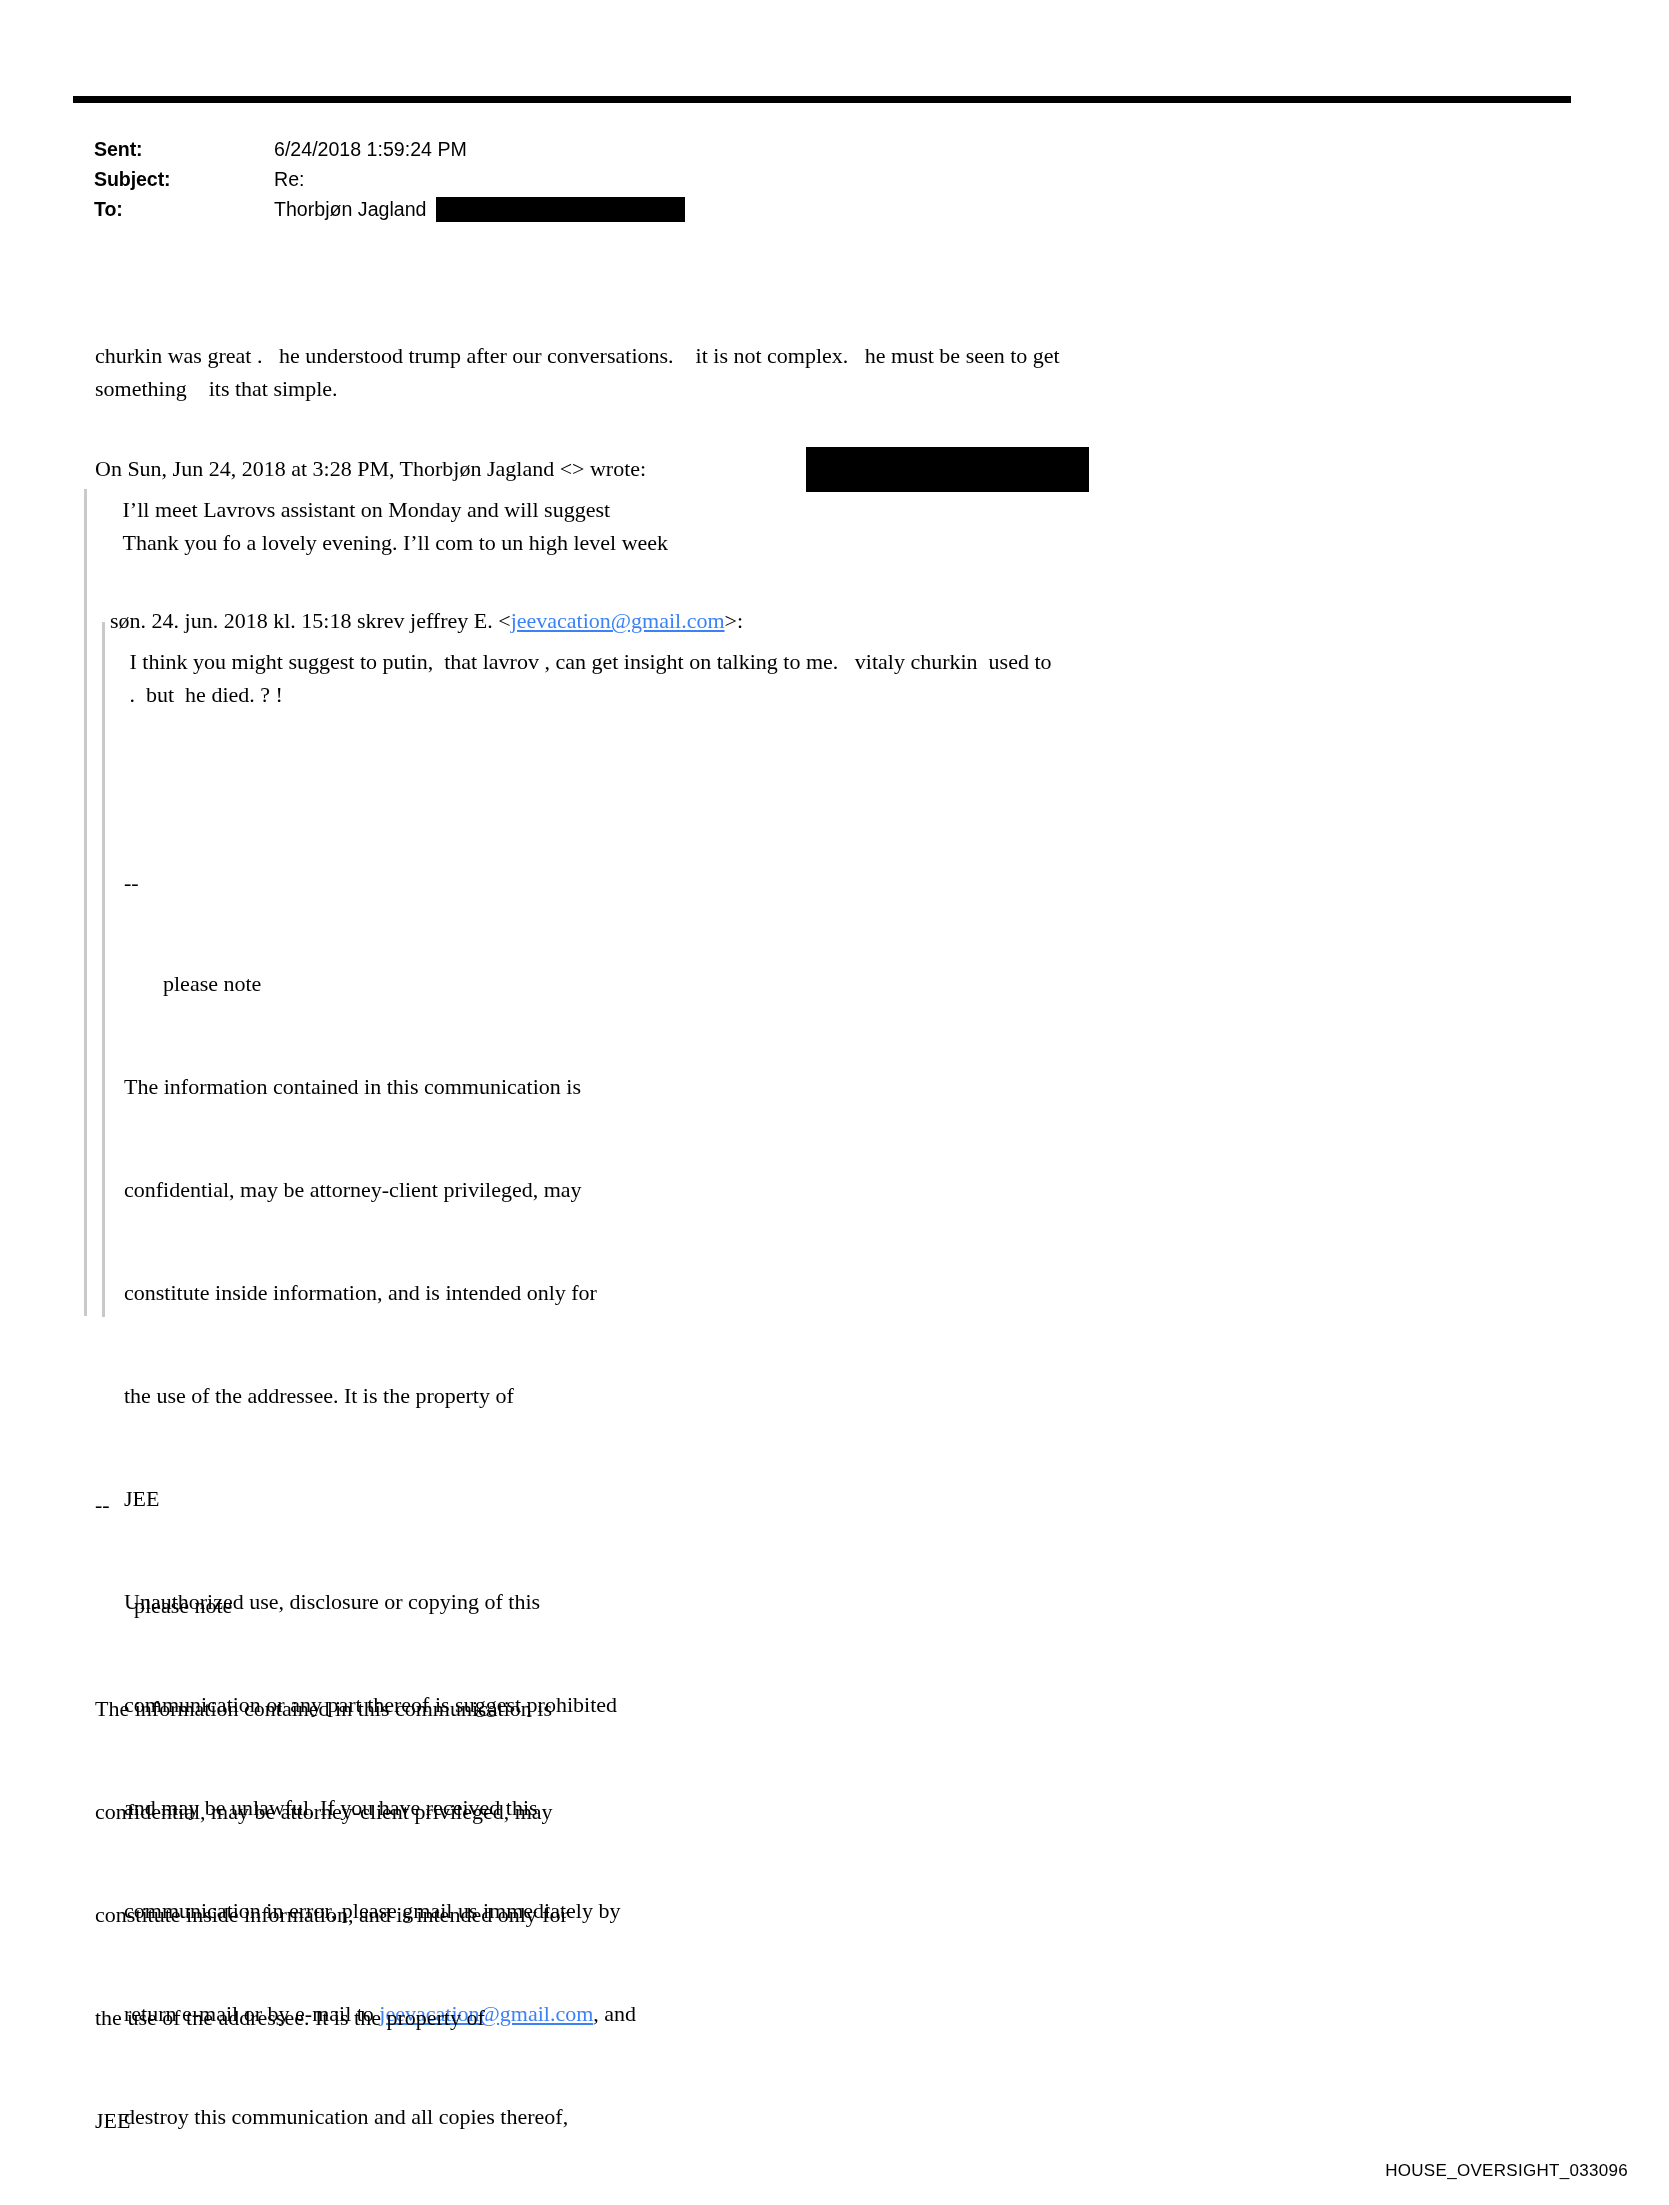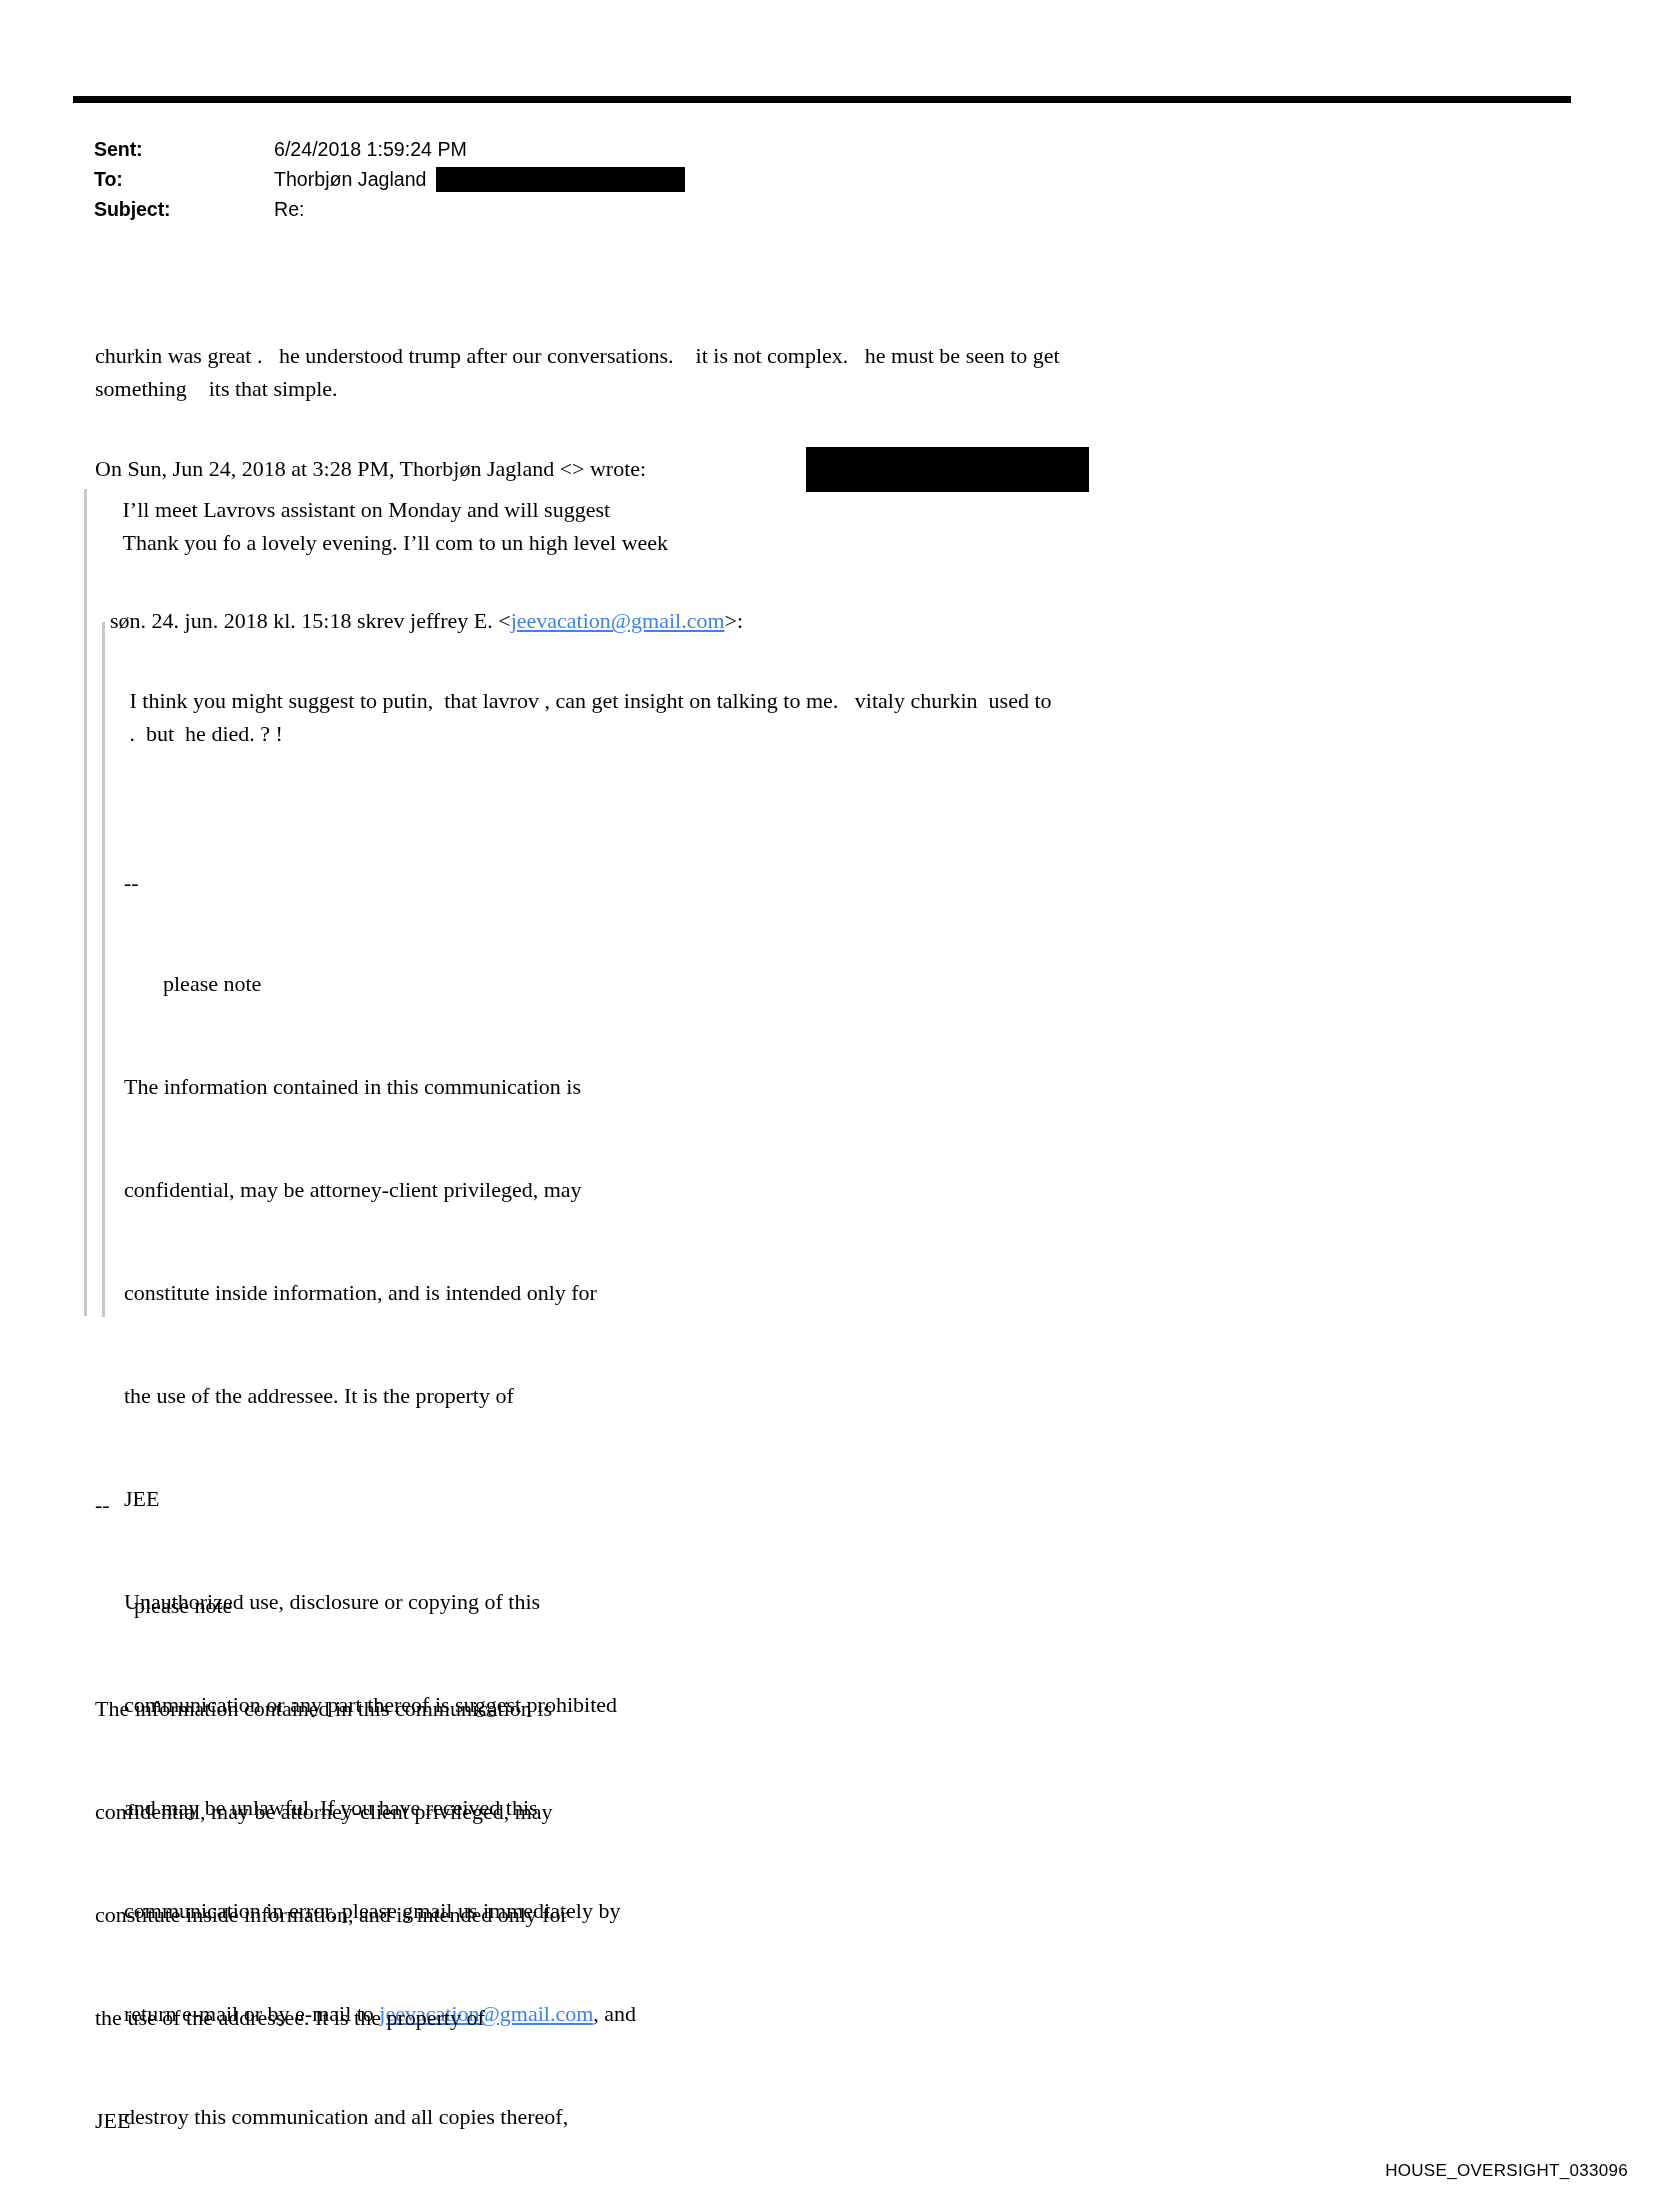--- a/index.html
+++ b/index.html
@@ -123,21 +123,20 @@
     left: 110px;
     top: 604px;
     width: 1440px;
   }
 
   
   #p-quote2 {
     left: 124px;
     top: 645px;
     width: 1440px;
-    margin-top: 39px;
   }
 
   
   #disc1 {
     left: 124px;
     top: 800px;
     width: 916px;
   }
   
   #disc2 {
@@ -177,30 +176,30 @@
   <div id="top-rule"></div>
 
   <div id="mail-header">
     <div class="hdr-row">
       <div class="hdr-label">Sent:</div>
       <div class="hdr-value">
         <span>6/24/2018 1:59:24 PM</span>
       </div>
     </div>
     <div class="hdr-row">
+      <div class="hdr-label">Subject:</div>
+      <div class="hdr-value">
+        <span>Re:</span>
+      </div>
+    </div>
+    <div class="hdr-row">
       <div class="hdr-label">To:</div>
       <div class="hdr-value">
         <span>Thorbjøn Jagland</span>
         <span class="redact" id="redact-to"></span>
-      </div>
-    </div>
-    <div class="hdr-row">
-      <div class="hdr-label">Subject:</div>
-      <div class="hdr-value">
-        <span>Re:</span>
       </div>
     </div>
   </div>
 
   <div id="body">
 
     <div class="quotebar" id="quotebar-outer"></div>
     <div class="quotebar" id="quotebar-inner"></div>
 
     <div class="para" id="p-intro">churkin was great .   he understood trump after our conversations.    it is not complex.   he must be seen to get

